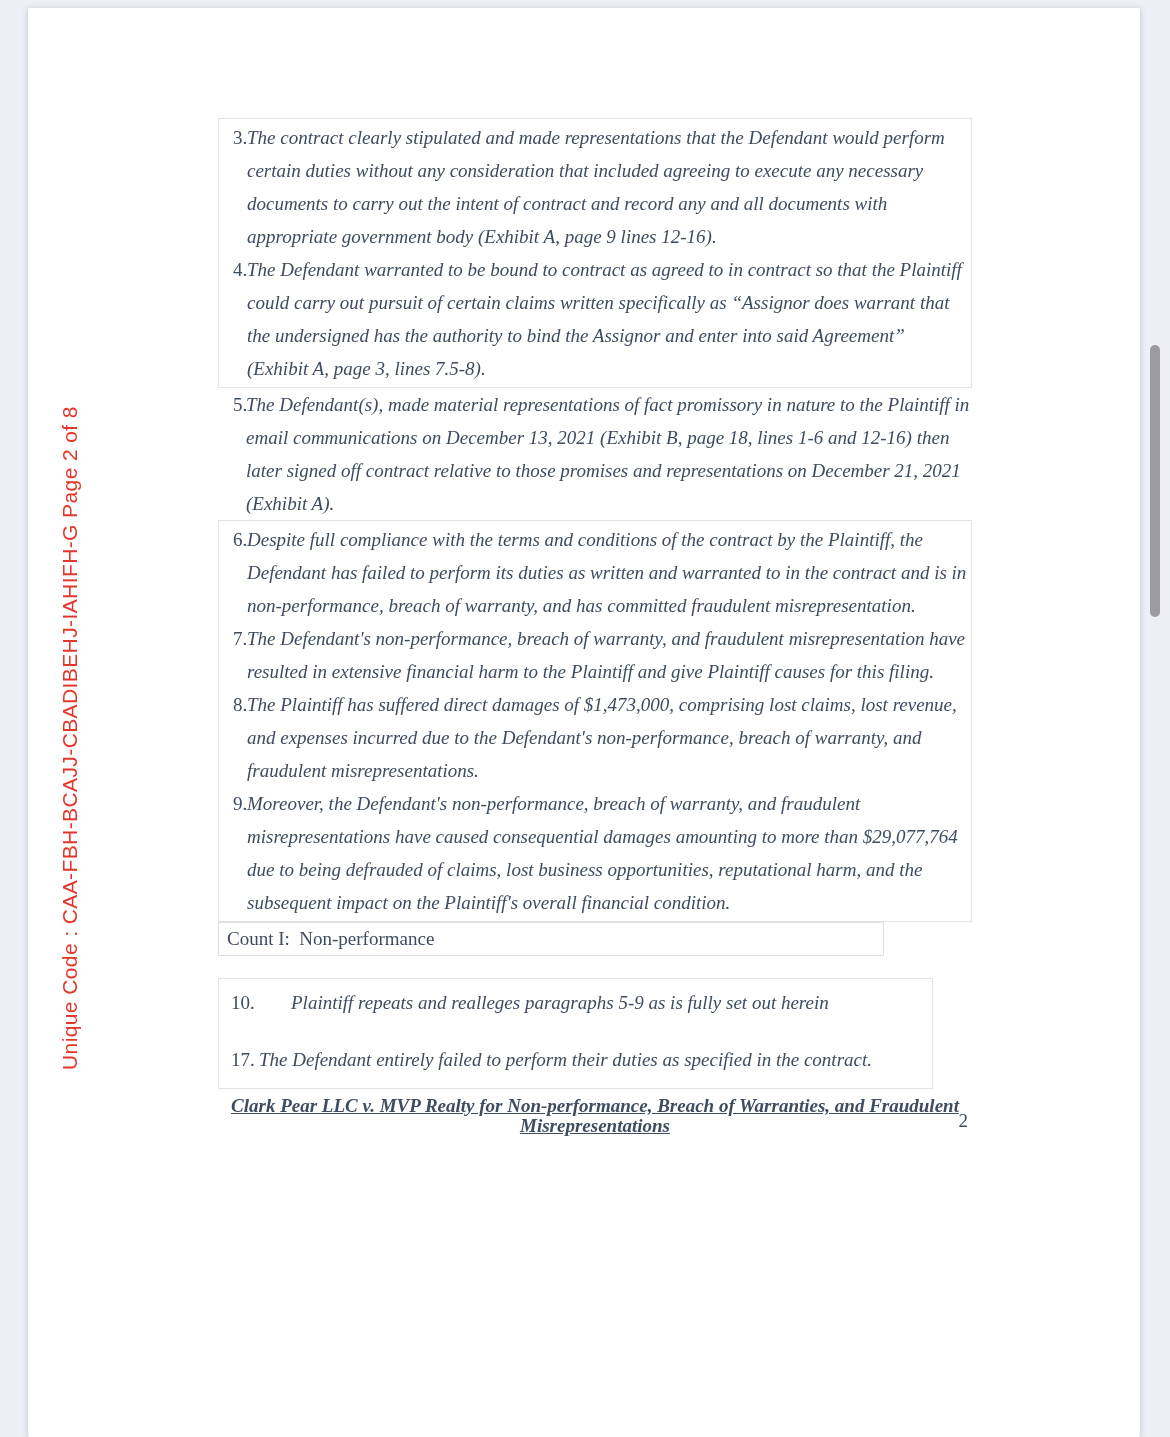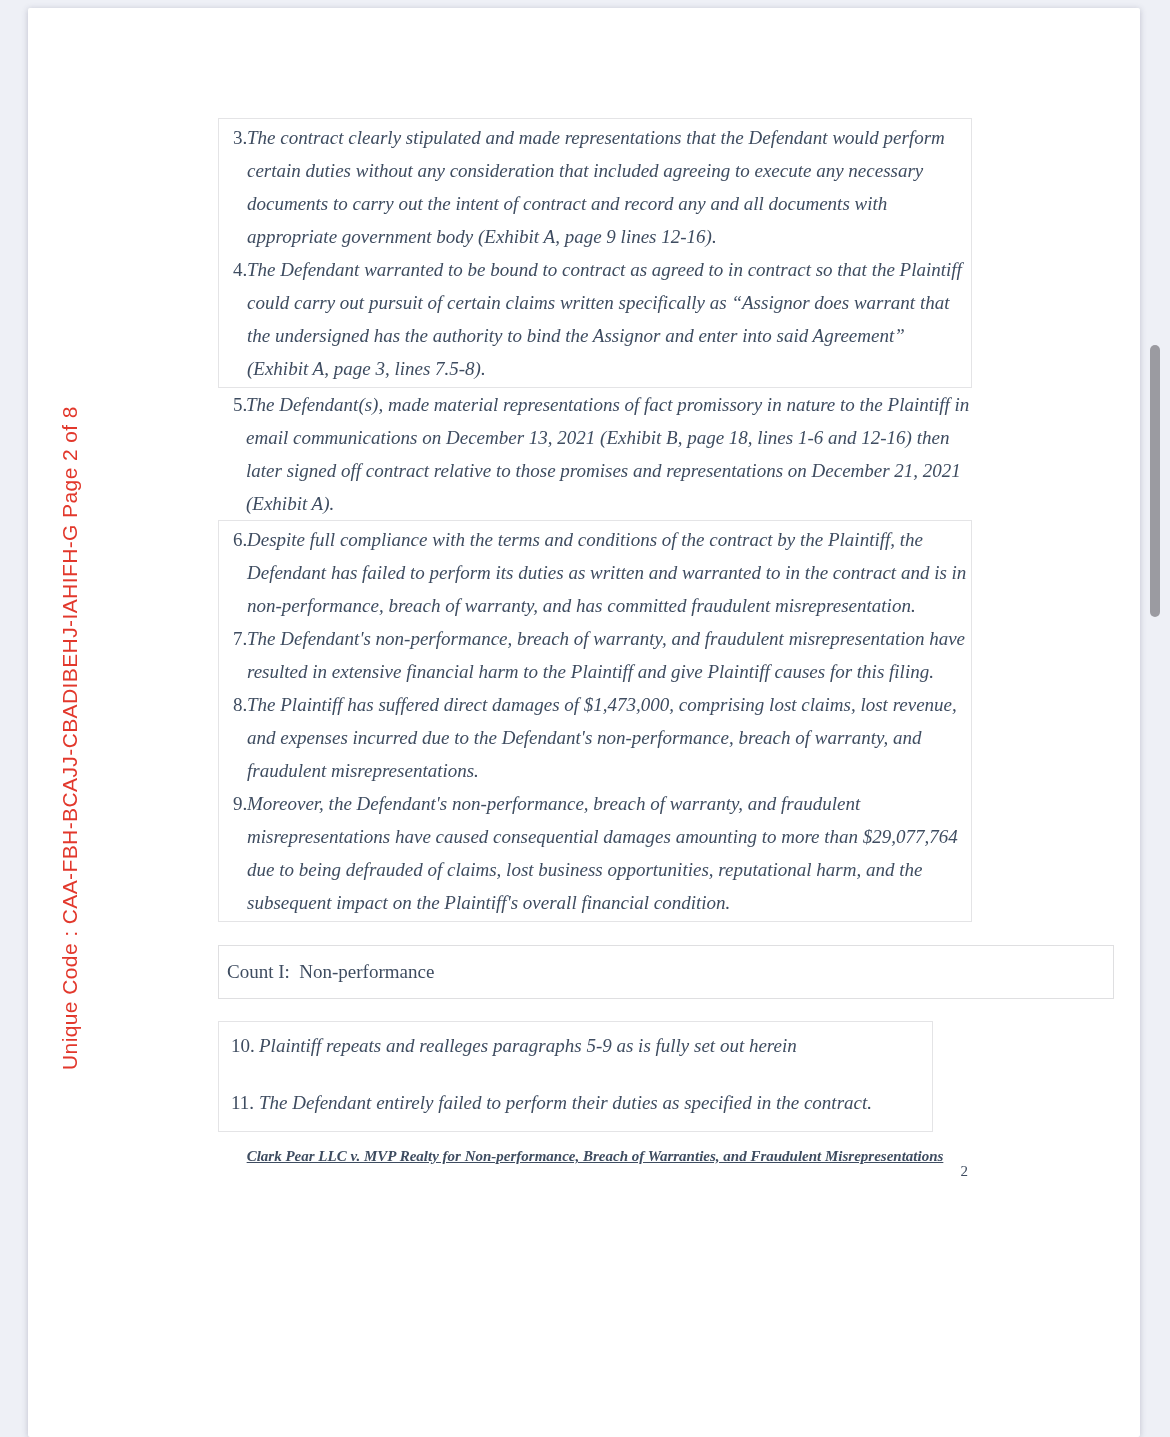--- a/index.html
+++ b/index.html
@@ -42,42 +42,41 @@
     border: 1px solid #e4e4e6;
     background: #ffffff;
     width: 754px;
     padding: 2px 4px 2px 0;
   }
   .pitem { display: flex; align-items: flex-start; }
   .pnum { flex: none; width: 28px; padding-left: 14px; }
   .ptxt { flex: 1; font-style: italic; }
   .plain .pnum { padding-left: 15px; }
   .count-box {
-    margin-top: 23px;
-    width: 896px;
+    width: 666px;
     border: 1px solid #dfdfe1;
-    padding: 13px 8px;
+    padding: 3px 8px;
     line-height: 26px;
     white-space: pre-wrap;
   }
   .box-ten {
     margin-top: 22px;
     width: 715px;
     border: 1px solid #e4e4e6;
     padding: 7px 6px 12px 6px;
   }
   .box-ten .pnum { width: 34px; padding-left: 6px; }
-  .gap-after { margin-bottom: 24px; }
+  .gap-after { margin-bottom: 24px; gap: 32px; }
   .footer {
     position: relative;
     margin-top: 7px;
     width: 754px;
     text-align: center;
-    font-size: 15px;
-    line-height: 35px;
+    font-size: 19px;
+    line-height: 20px;
   }
   .footer-title {
     display: inline-block;
     max-width: 740px;
     font-style: italic;
     font-weight: 600;
     text-decoration: underline;
   }
   .footer-pagenum {
     position: absolute;
@@ -139,21 +138,21 @@
     </div>
 
     <div class="count-box">Count I:  Non-performance</div>
 
     <div class="box-ten">
       <div class="pitem gap-after">
         <span class="pnum">10.</span>
         <span class="ptxt">Plaintiff repeats and realleges paragraphs 5-9 as is fully set out herein</span>
       </div>
       <div class="pitem">
-        <span class="pnum">11.</span>
+        <span class="pnum">17.</span>
         <span class="ptxt">The Defendant entirely failed to perform their duties as specified in the contract.</span>
       </div>
     </div>
 
     <div class="footer">
       <span class="footer-title">Clark Pear LLC v. MVP Realty for Non-performance, Breach of Warranties, and Fraudulent Misrepresentations</span>
       <span class="footer-pagenum">2</span>
     </div>
 
   </div>

